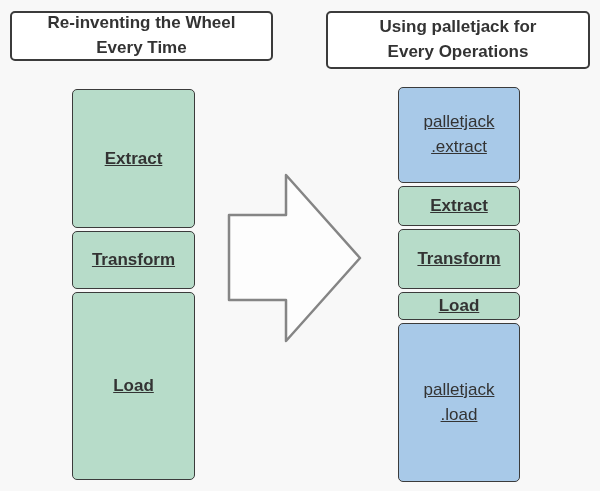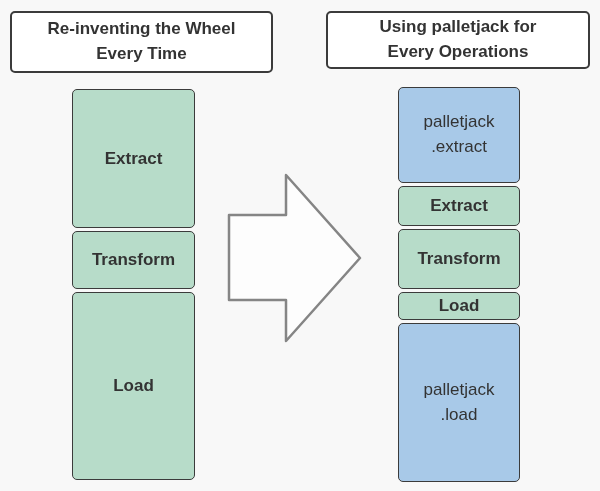--- a/index.html
+++ b/index.html
@@ -41,20 +41,21 @@
     box-sizing: border-box;
     width: 100%;
     border: 1.5px solid var(--border, #383838);
     border-radius: 5px;
     display: flex;
     align-items: center;
     justify-content: center;
     text-align: center;
     font-size: 17px;
     color: var(--text, #333333);
+    text-decoration: underline;
   }
   .box.green { background: var(--green, #b7dcc9); align-items: center; }
   .box.green .box-label { font-weight: bold; }
   .box.blue  { background: var(--blue, #a8c9e8); }
   .box.blue .box-label { font-weight: normal; line-height: 1.45; }
   .box-label { white-space: pre-line; }
   .lb-extract   { height: 139px; }
   .lb-transform { height: 58px;  }
   .lb-load      { height: 188px; }
   .rb-pj-extract { height: 96px;  }
@@ -74,21 +75,21 @@
     stroke: var(--arrow_stroke, #858585);
     stroke-width: 2.5;
     stroke-linejoin: round;
   }
 </style>
 </head>
 <body>
 
 <div class="canvas">
 
-  <div class="title-box" style="left:10px; top:11px; width:263px; height:62px;">
+  <div class="title-box" style="left:10px; top:11px; width:263px; height:50px;">
     <span class="title-text">Re-inventing the Wheel
 Every Time</span>
   </div>
 
   <div class="title-box" style="left:326px; top:11px; width:264px; height:58px;">
     <span class="title-text">Using palletjack for
 Every Operations</span>
   </div>
 
   <div class="column left-column">

